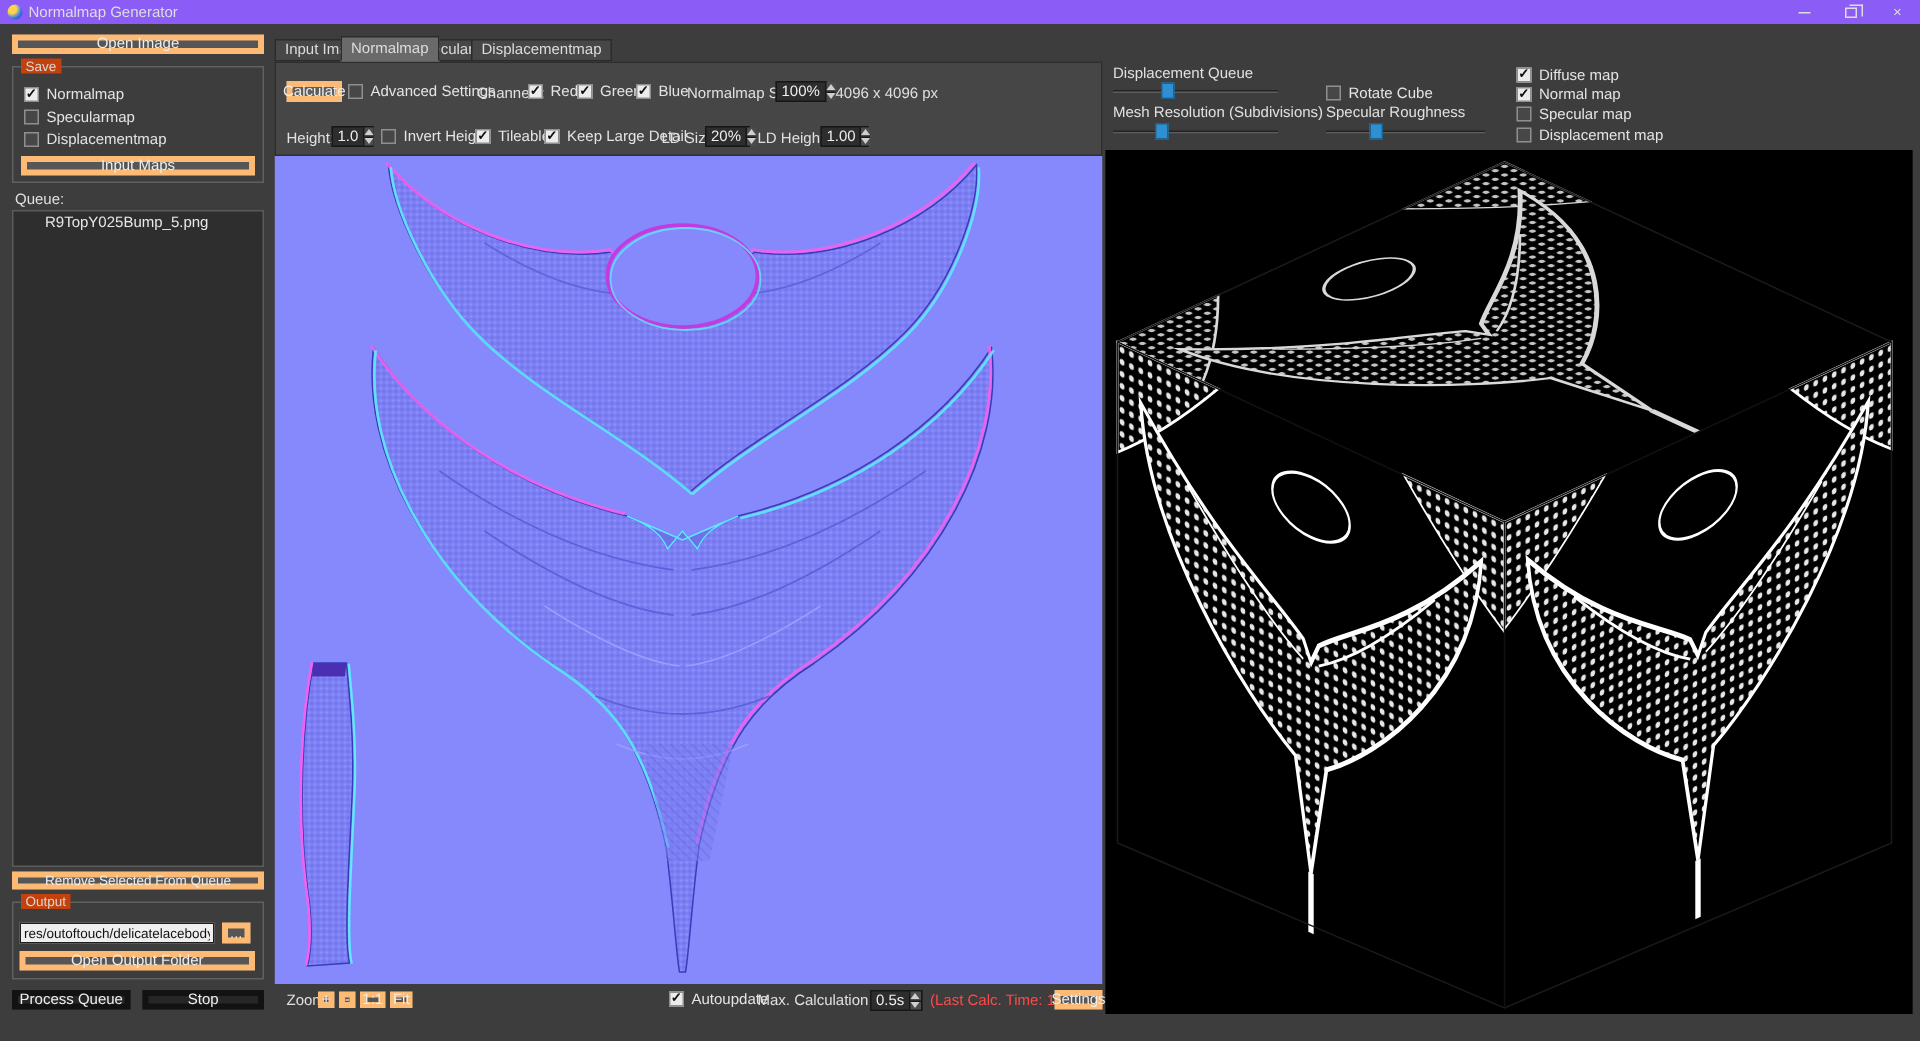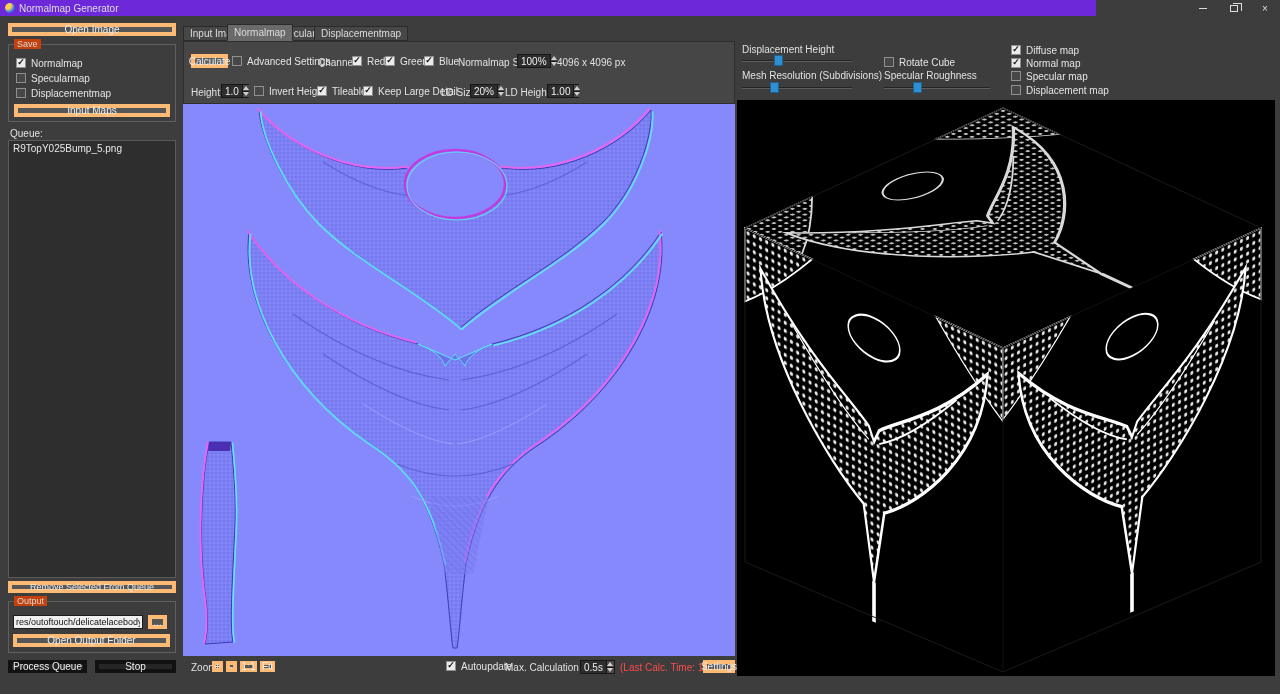--- a/index.html
+++ b/index.html
@@ -1,20 +1,20 @@
 <!DOCTYPE html>
 <html><head>
 <meta charset="utf-8">
 <style>
   *{box-sizing:border-box;margin:0;padding:0}
   html,body{width:1280px;height:694px}
   body{font-family:"Liberation Sans",sans-serif;font-size:11px;color:#e4e4e4;background:#3d3d3d;position:relative;overflow:hidden}
   .abs{position:absolute}
   
-  .titlebar{position:absolute;left:0;top:0;width:1096px;height:16px;background:#6d28d9;display:flex;align-items:center}
+  .titlebar{position:absolute;left:0;top:0;width:1280px;height:16px;background:#8b5cf6;display:flex;align-items:center}
   .titlebar .apptitle{font-size:10px;color:#ddd;margin-left:4px}
   .appicon{width:10px;height:10px;border-radius:50%;margin-left:5px;background:radial-gradient(circle at 30% 30%,#ffd34d 0 30%,#3d7df0 60%,#1a2f80)}
   .wbtn{position:absolute;top:0;height:16px;width:26px;display:flex;align-items:center;justify-content:center;color:#ddd;font-size:10px}
   .minbar{width:8px;height:1px;background:#ddd}
   .restorebox{position:relative;width:8px;height:7px;border:1px solid #ddd}
   .restorebox::before{content:"";position:absolute;left:2px;top:-3px;width:8px;height:7px;border:1px solid #ddd;border-bottom:none;border-left:none}
   
   .btn{position:absolute;background:#565656;border:4px solid #fdba74;color:#eee;font-size:10px;display:flex;align-items:center;justify-content:center;white-space:nowrap;cursor:default}
   .btn.dark{background:#262626;border-color:#121212}
   .btn.small{font-size:9px}
@@ -31,21 +31,21 @@
   .spin .arr{flex:1;display:flex;align-items:center;justify-content:center;background:#4c4c4c}
   .spin .arr + .arr{border-top:1px solid #171717}
   .tri-up{width:0;height:0;border-left:3px solid transparent;border-right:3px solid transparent;border-bottom:4px solid #cfcfcf}
   .tri-dn{width:0;height:0;border-left:3px solid transparent;border-right:3px solid transparent;border-top:4px solid #cfcfcf}
   .tab{position:absolute;top:26px;height:15px;background:#474747;border:1px solid #2b2b2b;display:flex;align-items:center;padding:0 6px;font-size:10px;color:#dcdcdc}
   .tab.active{background:#6a6a6a;height:17px;top:24px;z-index:2;border-bottom-color:#6a6a6a}
   .slider{position:absolute;height:13px}
   .slider .groove{position:absolute;left:0;right:0;top:6px;height:2px;background:#242424;border-bottom:1px solid #5d5d5d}
   .slider .handle{position:absolute;top:1px;width:9px;height:11px;background:#2f8fd0;border:1px solid #1a628f}
   .listbox{position:absolute;background:#2e2e2e;border:1px solid #5b5b5b;overflow:hidden}
-  .listitem{font-size:10px;color:#e8e8e8;padding:2px 4px;white-space:nowrap}
+  .listitem{font-size:10px;color:#e8e8e8;padding:2px 21px;white-space:nowrap}
   .textinput{position:absolute;background:#efefef;border:1px solid #1d1d1d;color:#111;font-size:9px;font-family:"Liberation Sans",sans-serif;padding:0 2px;height:14px}
   .panelbar{position:absolute;background:#464646;border:1px solid #2e2e2e}
   .redtext{color:#ff4a4a}
 </style>
 </head>
 <body>
 
 <div class="titlebar">
   <div class="appicon"></div>
   <div class="apptitle">Normalmap Generator</div>
@@ -254,21 +254,21 @@
         <span class="tri-up"></span>
       </span>
       <span class="arr">
         <span class="tri-dn"></span>
       </span>
     </span>
 </div>
 <div class="lbl redtext" style="left:620px;top:662px">(Last Calc. Time: 1.33s)</div>
 <button class="btn" style="left:703px;top:660px;width:32px;height:13px">Settings</button>
 
-<div class="lbl" style="left:742px;top:44px">Displacement Height</div>
+<div class="lbl" style="left:742px;top:44px">Displacement Queue</div>
 <div class="slider" style="left:742px;top:54px;width:110px">
   <div class="groove"></div>
   <div class="handle" style="left:32px"></div>
 </div>
 <div class="lbl" style="left:742px;top:70px">Mesh Resolution (Subdivisions)</div>
 <div class="slider" style="left:742px;top:81px;width:110px">
   <div class="groove"></div>
   <div class="handle" style="left:28px"></div>
 </div>
 

